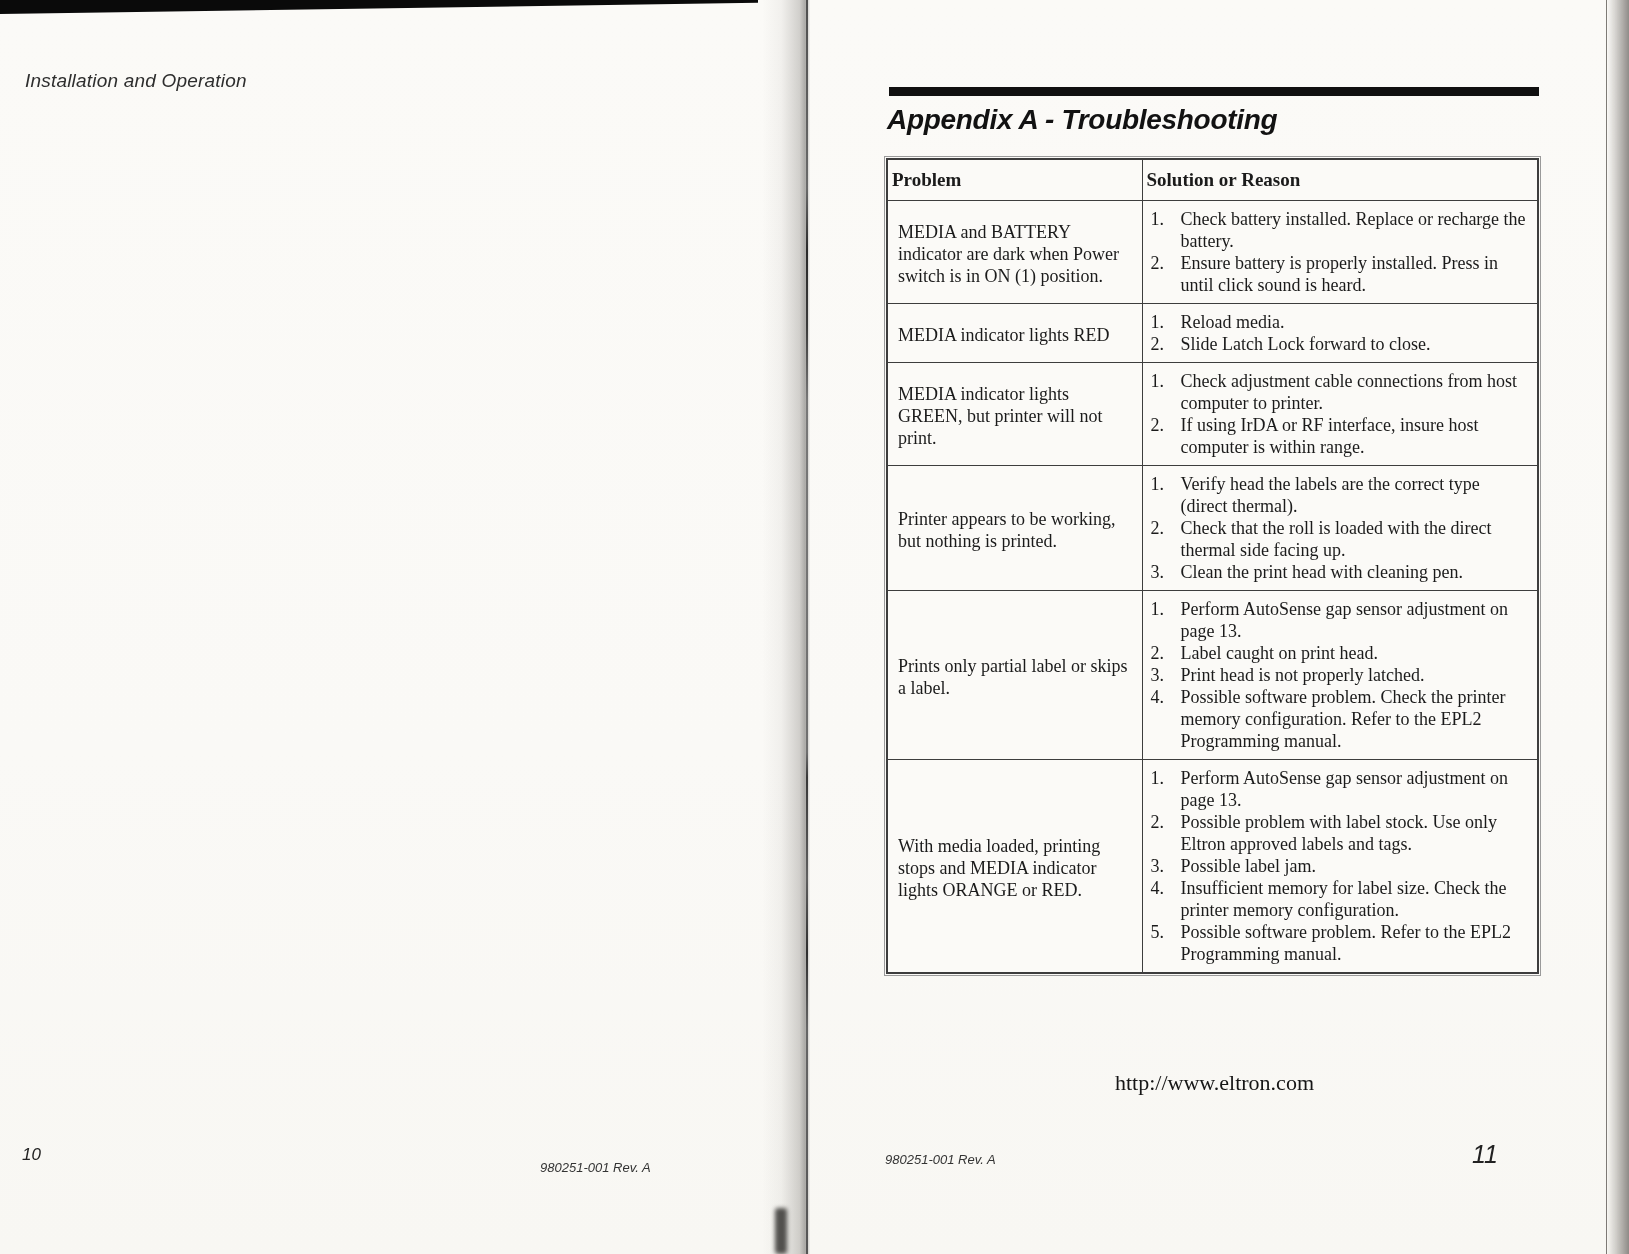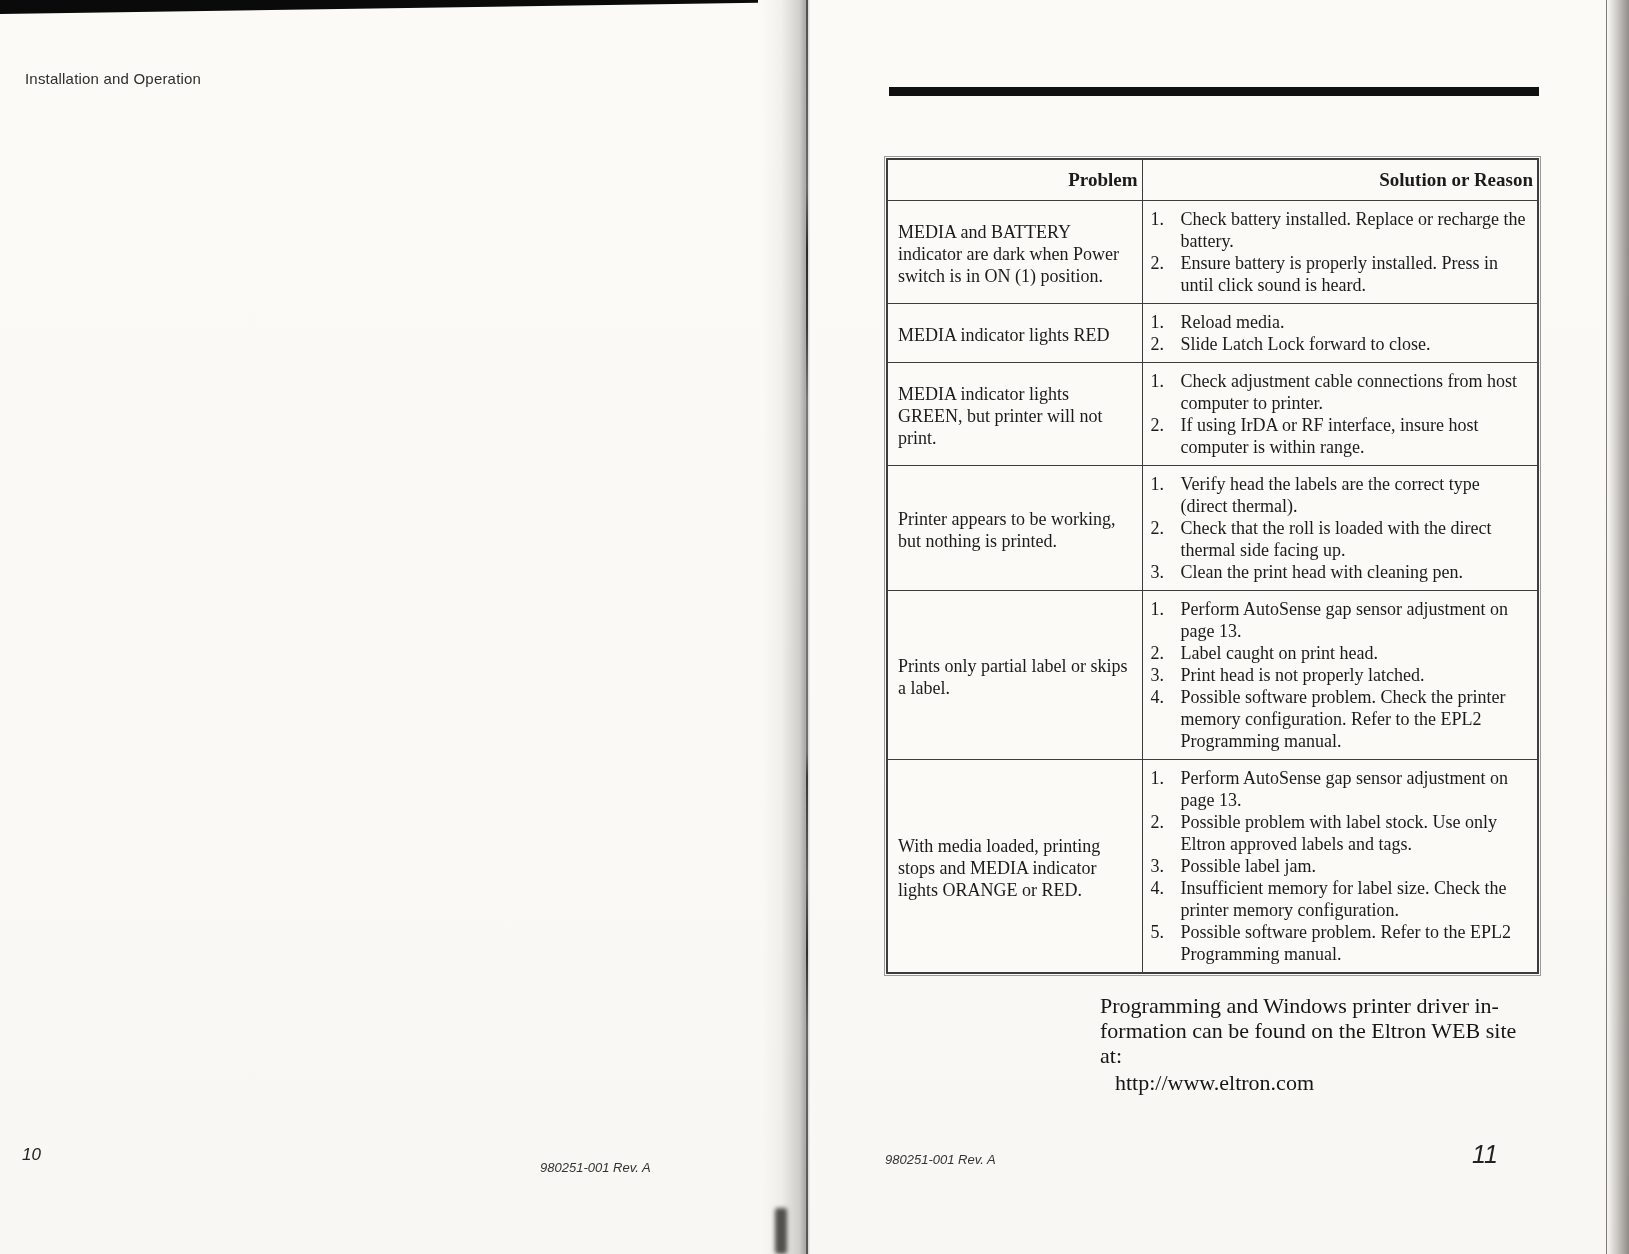--- a/index.html
+++ b/index.html
@@ -30,22 +30,22 @@
     background:rgba(30,28,26,0.75);filter:blur(2px);border-radius:3px;
   }
   .right-edge-band{
     position:absolute;right:0;top:0;width:22px;height:100%;
     background:linear-gradient(to right,rgba(0,0,0,0) 0%,rgba(70,64,58,0.25) 45%,rgba(55,50,46,0.55) 100%);
     border-left:1px solid rgba(90,85,80,0.35);
   }
   
   .lp-header{
     position:absolute;left:25px;top:70px;
-    font-family:"Liberation Sans",sans-serif;
-    font-size:15px;color:#2e2e2e;letter-spacing:.2px;
+    font-family:"Liberation Sans",sans-serif;font-style:italic;
+    font-size:19px;color:#2e2e2e;letter-spacing:.2px;
   }
   .lp-pagenum{
     position:absolute;left:22px;top:1145px;
     font-family:"Liberation Sans",sans-serif;font-style:italic;
     font-size:17px;color:#222;
   }
   .lp-footer-code{
     position:absolute;left:540px;top:1160px;
     font-family:"Liberation Sans",sans-serif;font-style:italic;
     font-size:13px;color:#333;
@@ -66,21 +66,21 @@
     border:1px solid #9a9a9a;padding:1px;background:#fbfaf7;
   }
   table.ts{
     border-collapse:collapse;table-layout:fixed;width:100%;
     border:2px solid #3d3d3d;
     font-size:18px;line-height:22px;color:#1b1b1b;
   }
   table.ts col.c-problem{width:255px;}
   table.ts th{
     border:1px solid #3d3d3d;
-    font-size:19px;font-weight:bold;text-align:right;
+    font-size:19px;font-weight:bold;text-align:left;
     padding:8px 4px;height:24px;
   }
   table.ts td{
     border:1px solid #3d3d3d;vertical-align:middle;
   }
   td.problem-cell{padding:8px 8px 4px 10px;}
   td.solution-cell{padding:7px 6px 7px 8px;vertical-align:middle;}
   ol.sol-list{list-style:none;margin:0;padding:0;}
   ol.sol-list li{display:grid;grid-template-columns:30px 1fr;align-items:start;}
   ol.sol-list .num{white-space:nowrap;}
@@ -112,20 +112,21 @@
   <div class="fold-shadow"></div>
   <div class="fold-line"></div>
   <div class="fold-bottom-smudge"></div>
   <div class="right-edge-band"></div>
 
   <div class="lp-header">Installation and Operation</div>
   <div class="lp-pagenum">10</div>
   <div class="lp-footer-code">980251-001 Rev. A</div>
 
   <div class="rp-rule"></div>
+  <div class="rp-title">Appendix A - Troubleshooting</div>
 
   <div class="table-wrap">
     <table class="ts">
       <colgroup>
           <col class="c-problem">
           <col class="c-solution">
         </colgroup>
       <thead>
         <tr>
           <th>Problem</th>
@@ -244,22 +245,17 @@
                   <span class="num">5.</span>
                   <span>Possible software problem. Refer to the EPL2 Programming manual.</span>
                 </li>
               </ol>
             </td>
           </tr>
         </tbody>
     </table>
   </div>
 
-  <div class="rp-note">
-      <div>Programming and Windows printer driver in-</div>
-      <div>formation can be found on the Eltron WEB site</div>
-      <div>at:</div>
-    </div>
   <div class="rp-url">http://www.eltron.com</div>
   <div class="rp-footer-code">980251-001 Rev. A</div>
   <div class="rp-pagenum">11</div>
 
 </div>
 
 </body></html>

